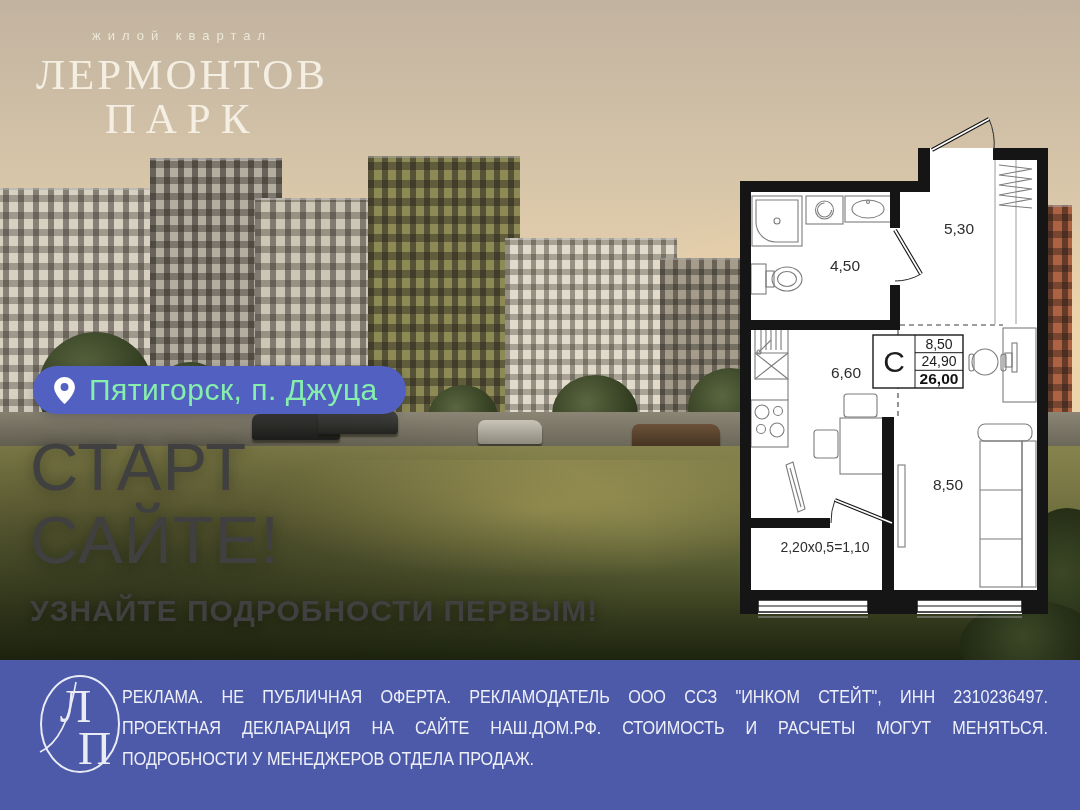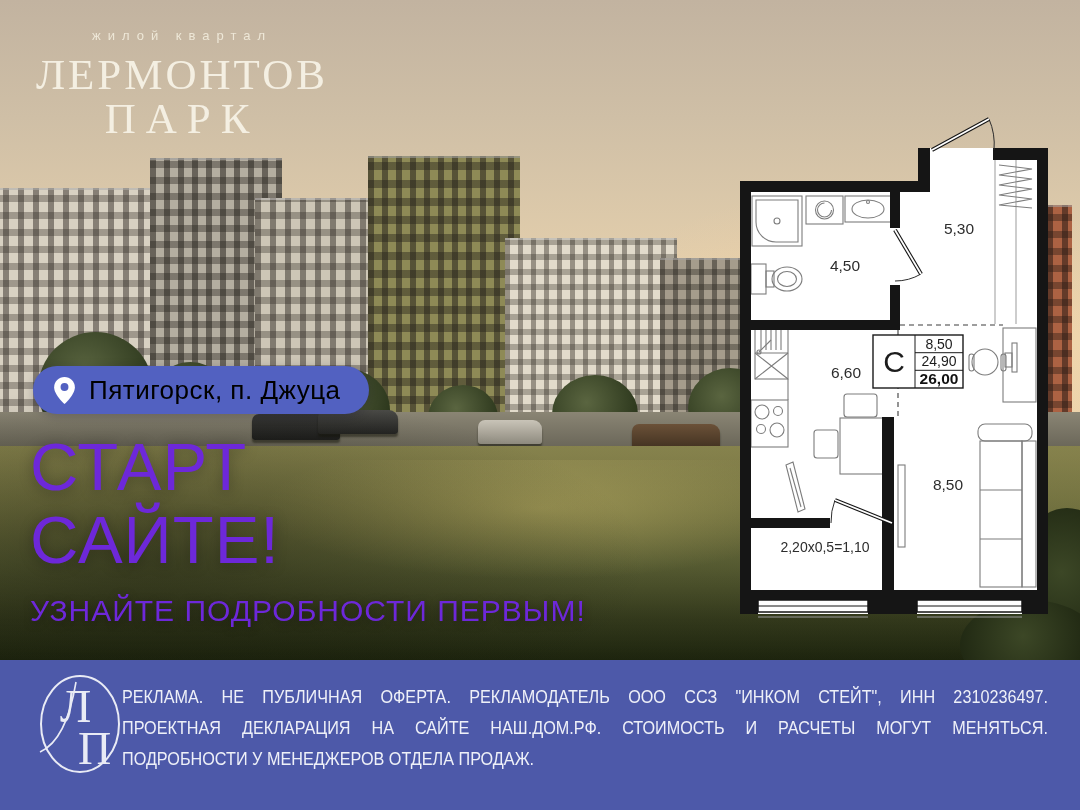--- a/index.html
+++ b/index.html
@@ -27,26 +27,26 @@
         background:radial-gradient(circle at 45% 40%,#3c4726,#1e2611 75%);}
   
   .logo{position:absolute;left:32px;top:28px;width:300px;text-align:center;color:#f4efe2;}
   .logo .tag{font-size:13px;letter-spacing:7px;color:rgba(245,240,225,.85);margin-bottom:10px;}
   .logo .t1{font-family:Liberation Serif, serif;font-size:43px;line-height:44px;letter-spacing:3px;font-weight:400;}
   .logo .t2{font-family:"Liberation Serif",serif;font-size:43px;line-height:44px;letter-spacing:10px;font-weight:400;}
   
   .badge{position:absolute;left:33px;top:366px;height:48px;border-radius:25px;
          background:#5261c1;display:flex;align-items:center;gap:13px;padding:0 28px 0 20px;
          box-shadow:0 2px 10px rgba(20,20,40,.25);}
-  .badge span{color:#000000;font-size:26px;font-weight:500;letter-spacing:.5px;}
-  
-  .headline{position:absolute;left:30px;top:430px;color:#6d28d9;}
+  .badge span{color:#86efac;font-size:30px;font-weight:500;letter-spacing:.5px;}
+  
+  .headline{position:absolute;left:30px;top:430px;color:#404040;}
   .headline .h{font-size:67px;line-height:73px;font-weight:500;letter-spacing:1px;
                text-shadow:0 2px 14px rgba(10,12,4,.35);}
-  .headline .sub{margin-top:18px;font-size:30px;font-weight:400;letter-spacing:1px;
+  .headline .sub{margin-top:18px;font-size:30px;font-weight:700;letter-spacing:1px;
                text-shadow:0 2px 10px rgba(10,12,4,.4);}
   
   .plan{position:absolute;left:740px;top:112px;width:308px;height:528px;}
   .w{fill:#151515;}
   .f{fill:none;stroke:#7d7d7d;stroke-width:1.1;}
   .dash{stroke:#3c3c3c;stroke-width:1.1;stroke-dasharray:5 4;}
   .thin{stroke:#9b9b9b;stroke-width:1;fill:none;}
   .arc{fill:none;stroke:#2d2d2d;stroke-width:1;}
   .leafO{stroke:#151515;stroke-width:4;}
   .leafI{stroke:#fff;stroke-width:1.8;}

